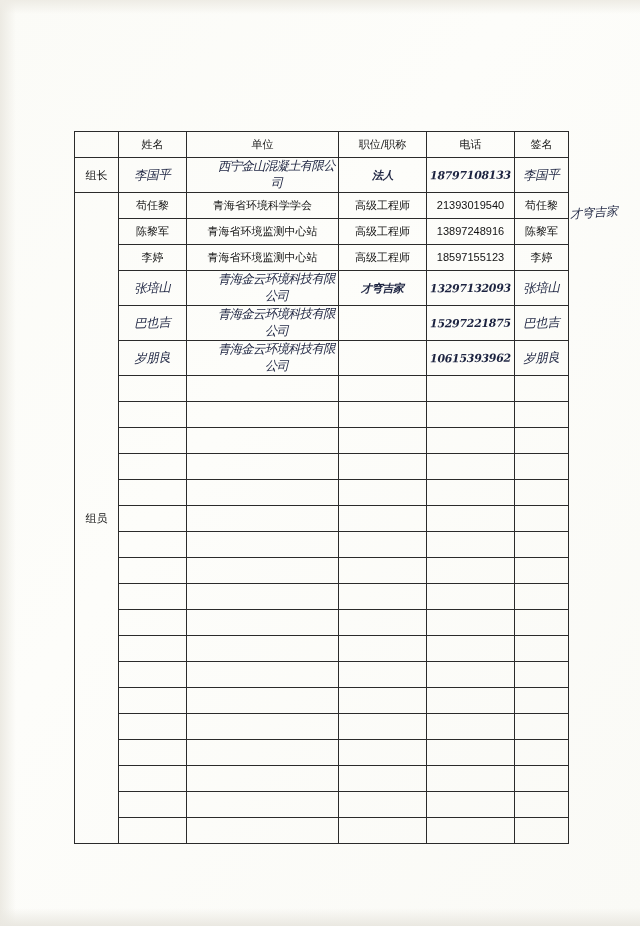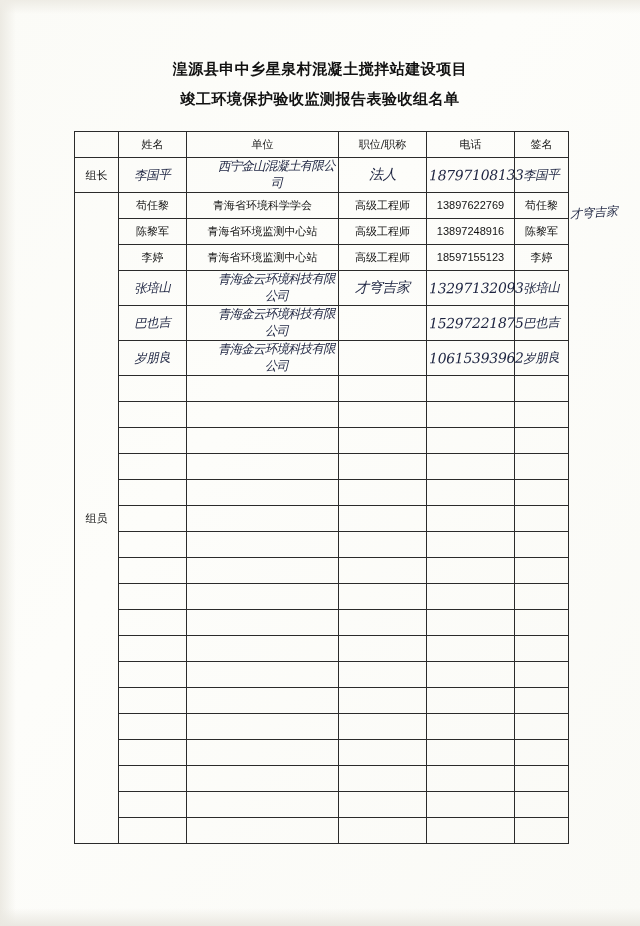--- a/index.html
+++ b/index.html
@@ -79,21 +79,21 @@
   
   .hw {
     font-family: "DejaVu Serif", serif;
     font-style: italic;
     font-size: 12.5px;
     color: #1c2340;
     letter-spacing: -0.3px;
     transform: rotate(-1.2deg);
     display: inline-block;
   }
-  .hw.small { font-size: 14px; }
+  .hw.small { font-size: 11px; font-weight: bold; }
   .hw.tight { letter-spacing: -0.8px; margin-left: 28px; }
   .hw.r2 { transform: rotate(-2deg); }
   .hw.r0 { transform: rotate(-0.4deg); }
   .overflow-cell { overflow: visible; }
   
   .margin-note {
     position: absolute;
     right: -66px;
     top: 74px;
     width: 64px;
@@ -132,24 +132,20 @@
 </style>
 </head>
 <body>
 
 <div class="page">
   <div class="paper-tint"></div>
   <div class="scan-edge-left"></div>
   <div class="scan-edge-top"></div>
   <div class="scan-edge-bottom"></div>
 
-  <div class="title-block">
-    <div class="title-line">湟源县申中乡星泉村混凝土搅拌站建设项目</div>
-    <div class="title-line">竣工环境保护验收监测报告表验收组名单</div>
-  </div>
 
   <div class="table-wrap">
     <div class="margin-note">才穹吉家</div>
     <table class="grid">
       <colgroup>
         <col class="col-role">
         <col class="col-name">
         <col class="col-unit">
         <col class="col-pos">
         <col class="col-tel">
@@ -170,21 +166,21 @@
             <td class="overflow-cell"><span class="hw tight r0">西宁金山混凝土有限公司</span></td>
             <td><span class="hw small r0">法人</span></td>
             <td><span class="hw small r0">18797108133</span></td>
             <td><span class="hw r2">李国平</span></td>
           </tr>
           <tr>
             <td class="role-cell tall-role" rowspan="24"><span>组员</span></td>
             <td><span class="printed">苟任黎</span></td>
             <td class="overflow-cell"><span class="printed">青海省环境科学学会</span></td>
             <td><span class="printed">高级工程师</span></td>
-            <td><span class="printed">13897622769</span></td>
+            <td><span class="printed">21393019540</span></td>
             <td><span class="printed">苟任黎</span></td>
           </tr>
           <tr>
             <td><span class="printed">陈黎军</span></td>
             <td class="overflow-cell"><span class="printed">青海省环境监测中心站</span></td>
             <td><span class="printed">高级工程师</span></td>
             <td><span class="printed">13897248916</span></td>
             <td><span class="printed">陈黎军</span></td>
           </tr>
           <tr>

